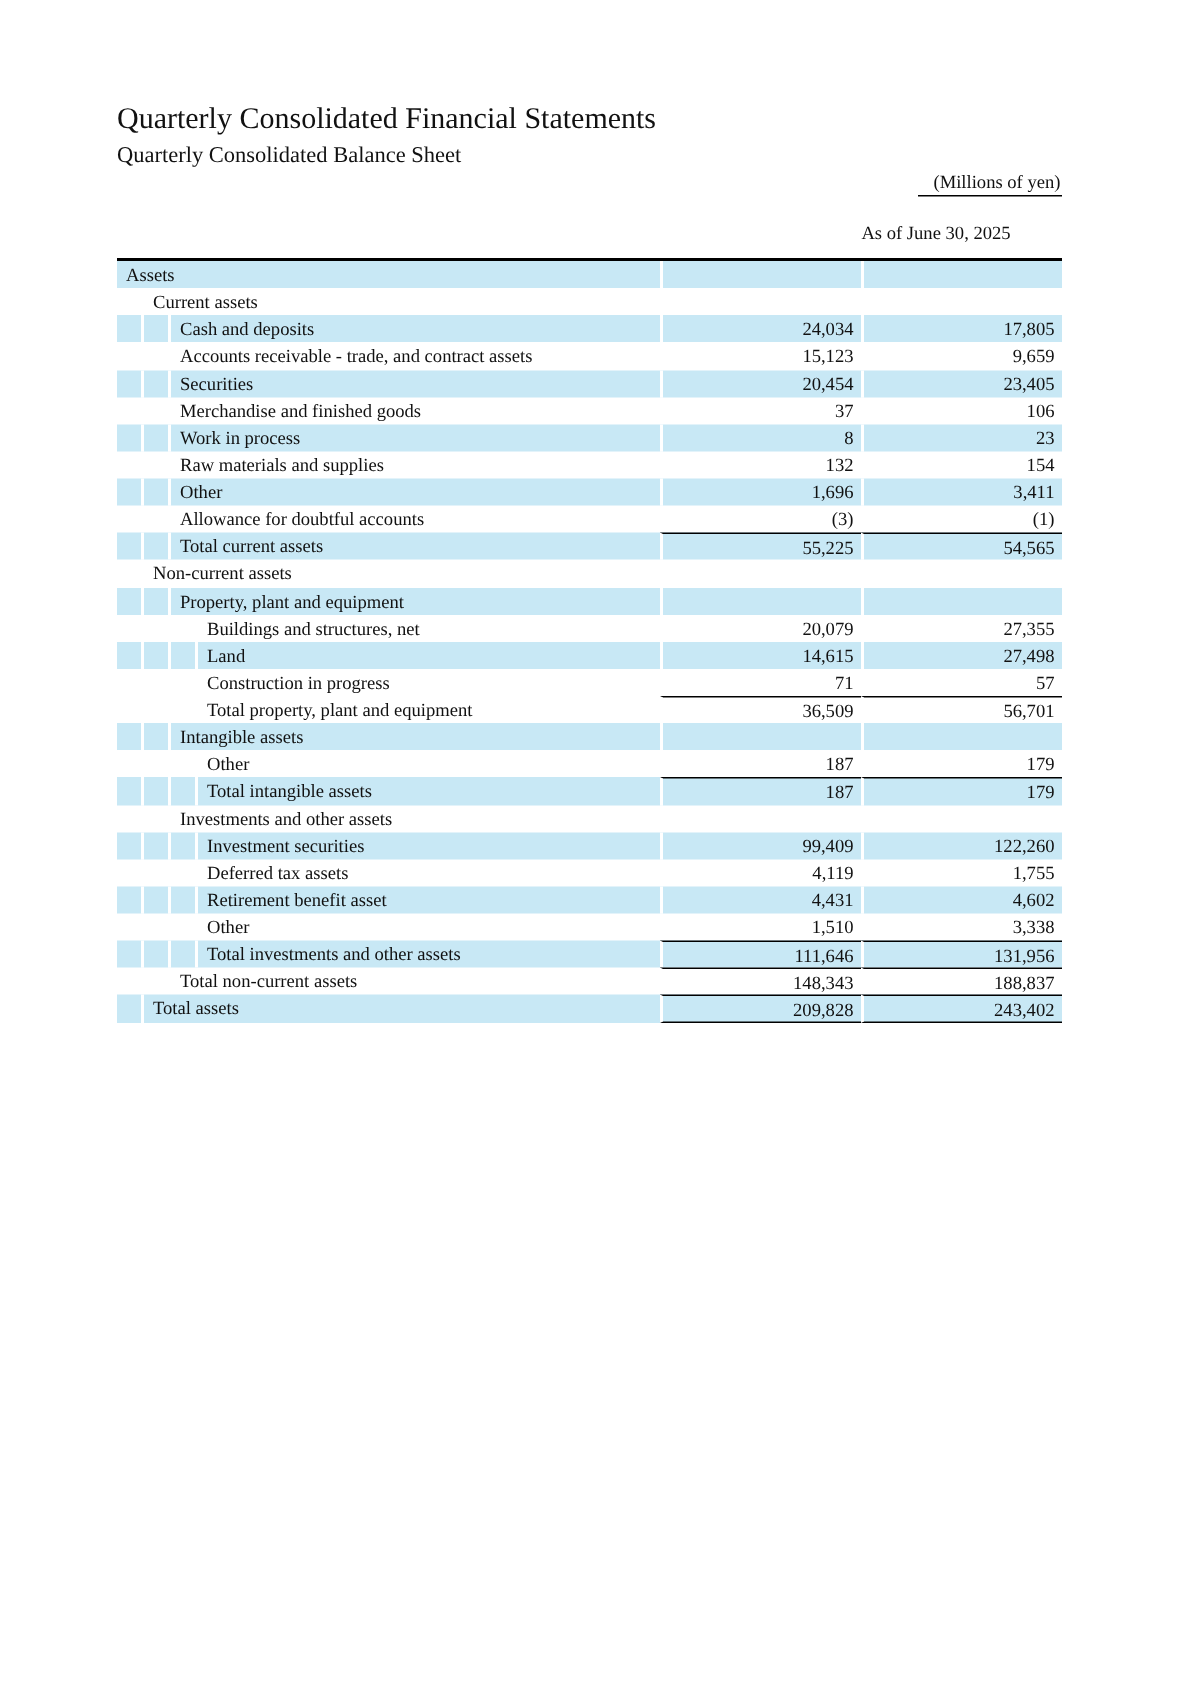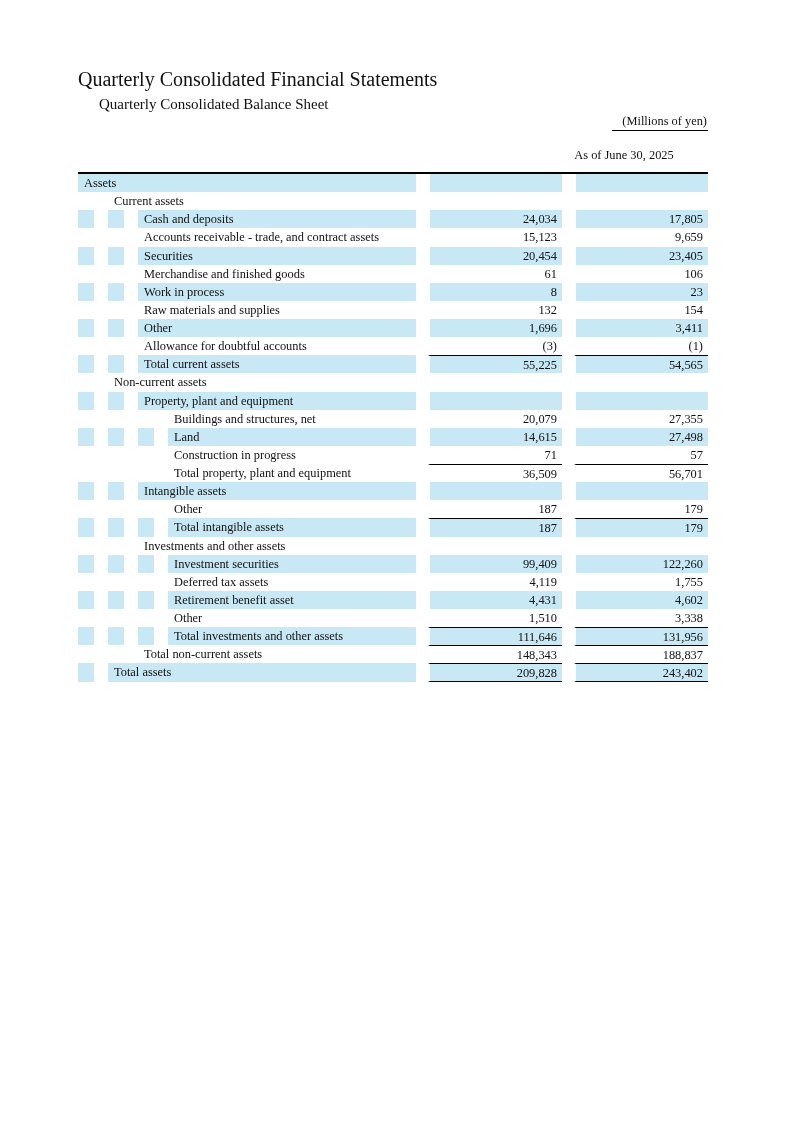--- a/index.html
+++ b/index.html
@@ -19,21 +19,20 @@
     top: 68px;
     font-size: 20px;
     white-space: nowrap;
   }
   .doc-subtitle {
     position: absolute;
     left: 78px;
     top: 96px;
     font-size: 15px;
     white-space: nowrap;
-    margin-left: 21px;
   }
   .unit-note-wrap {
     position: absolute;
     left: 78px;
     top: 114px;
     width: 630px;
     text-align: right;
     font-size: 12.4px;
   }
   .unit-note {
@@ -59,21 +58,20 @@
     width: 168px;
     display: flex;
     align-items: center;
     justify-content: center;
     white-space: nowrap;
   }
   .row {
     display: flex;
     height: 18.14px;
     line-height: 18.14px;
-    gap: 12px;
   }
   .cell { background: transparent; }
   .row.shade .cell { background: var(--stripe, #c8e8f5); }
   .cell.indent {
     width: 18px;
     border-right: 2px solid #ffffff;
     flex: none;
   }
   .cell.label {
     flex: 1;
@@ -136,21 +134,21 @@
           <div class="cell indent"></div>
           <div class="cell indent"></div>
           <div class="cell label">Securities</div>
           <div class="cell num">20,454</div>
           <div class="cell num">23,405</div>
         </div>
         <div class="row">
           <div class="cell indent"></div>
           <div class="cell indent"></div>
           <div class="cell label">Merchandise and finished goods</div>
-          <div class="cell num">61</div>
+          <div class="cell num">37</div>
           <div class="cell num">106</div>
         </div>
         <div class="row shade">
           <div class="cell indent"></div>
           <div class="cell indent"></div>
           <div class="cell label">Work in process</div>
           <div class="cell num">8</div>
           <div class="cell num">23</div>
         </div>
         <div class="row">

